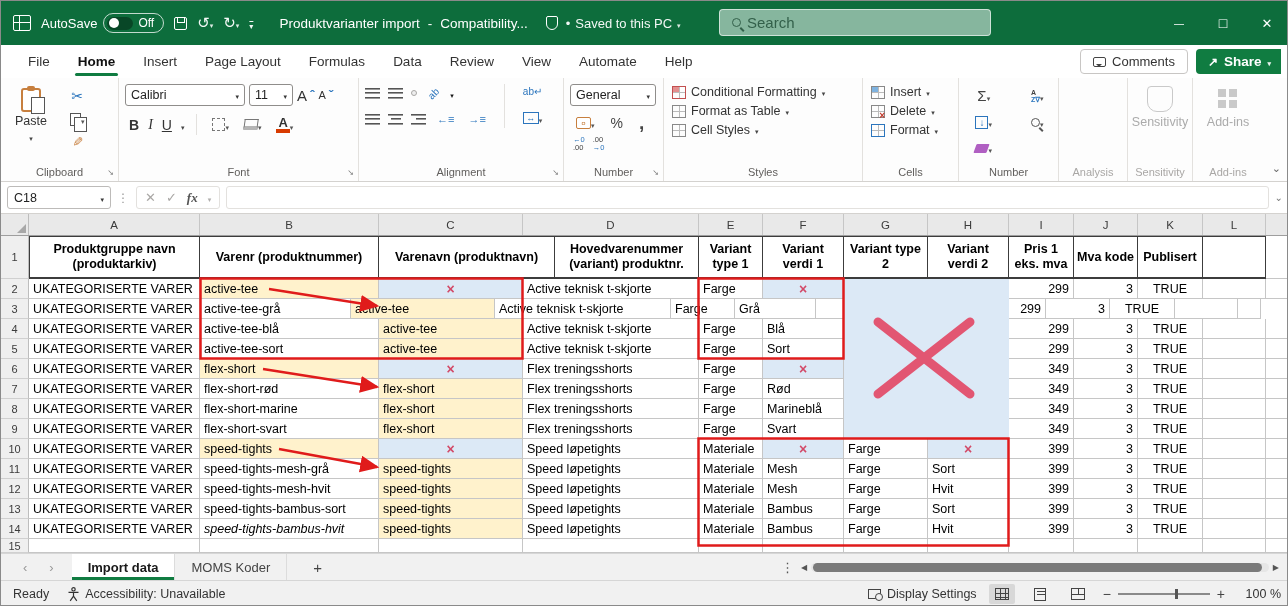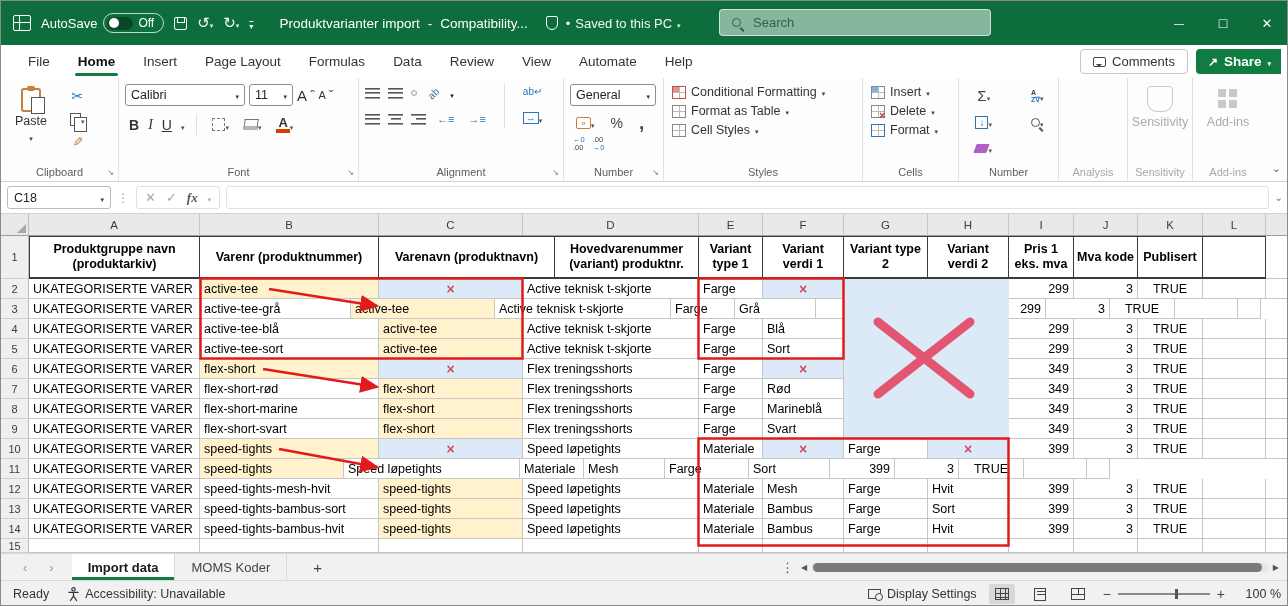--- a/index.html
+++ b/index.html
@@ -17,21 +17,21 @@
   .knob:before{content:"";position:absolute;left:1.5px;top:1.5px;width:10px;height:10px;border-radius:50%;background:#fff;}
   .tb-ico{font-size:15px;opacity:.95;cursor:default;}
   .save-icon{width:13px;height:13px;border:1.5px solid #fff;border-radius:2px;position:relative;}
   .save-icon:before{content:"";position:absolute;left:2px;top:0;width:6px;height:4px;border:1px solid #fff;border-top:none;}
   .chev:after{content:"▾";font-size:7px;opacity:.9;}
   .qat-custom{text-decoration:overline;}
   .qat-custom:after{content:"▾";font-size:8px;}
   .tb-title{display:flex;align-items:center;gap:8px;font-size:13.5px;margin-left:26px;white-space:nowrap;}
   .shield{width:12px;height:14px;border:1.4px solid #fff;border-radius:2px 2px 6px 6px;margin-left:10px;}
   .saved{display:flex;align-items:center;gap:5px;font-size:13px;opacity:.95;}
-  .searchbox{position:absolute;left:718px;top:8px;width:272px;height:27px;background:rgba(255,255,255,.5);border:1px solid rgba(255,255,255,.6);border-radius:4px;display:flex;align-items:center;gap:12px;padding-left:12px;color:#33604a;font-size:13px;text-align:center;}
+  .searchbox{position:absolute;left:718px;top:8px;width:272px;height:27px;background:rgba(255,255,255,.5);border:1px solid rgba(255,255,255,.6);border-radius:4px;display:flex;align-items:center;gap:6px;padding-left:12px;color:#33604a;font-size:15px;text-align:center;}
   .mag{width:9px;height:9px;border:1.6px solid #33604a;border-radius:50%;position:relative;flex:none;}
   .mag:after{content:"";position:absolute;left:8px;top:8px;width:5px;height:1.6px;background:#33604a;transform:rotate(45deg);transform-origin:0 0;}
   .winctrl{position:absolute;right:0;top:0;height:44px;display:flex;}
   .wc{width:44px;height:44px;display:flex;align-items:center;justify-content:center;font-size:13px;color:#fff;cursor:default;}
   .wc-min:after{content:"—";font-size:10px;}
   .wc-max:after{content:"□";font-size:14px;}
   .wc-close:after{content:"✕";font-size:13px;}
   
   .tabsrow{position:absolute;left:0;top:44px;width:1288px;height:33px;background:#fff;display:flex;align-items:center;padding-left:14px;gap:2px;}
   .rtab{padding:6px 13px;font-size:13.5px;color:#333;cursor:default;position:relative;white-space:nowrap;}
@@ -687,20 +687,21 @@
         </div>
         <div class="g-cell ar" style="width: 65px;">399</div>
         <div class="g-cell ar" style="width: 64px;">3</div>
         <div class="g-cell ac" style="width: 65px;">TRUE</div>
         <div class="g-cell" style="width: 63px;"></div>
         <div class="g-cell" style="width: 23px;"></div>
       </div>
       <div class="g-row">
         <div class="g-rownum">11</div>
         <div class="g-cell" style="width: 171px;">UKATEGORISERTE VARER</div>
+        <div class="g-cell" style="width: 179px;">speed-tights-mesh-grå</div>
         <div class="g-cell bg-y" style="width: 144px;">speed-tights</div>
         <div class="g-cell" style="width: 176px;">Speed løpetights</div>
         <div class="g-cell" style="width: 64px;">Materiale</div>
         <div class="g-cell" style="width: 81px;">Mesh</div>
         <div class="g-cell" style="width: 84px;">Farge</div>
         <div class="g-cell" style="width: 81px;">Sort</div>
         <div class="g-cell ar" style="width: 65px;">399</div>
         <div class="g-cell ar" style="width: 64px;">3</div>
         <div class="g-cell ac" style="width: 65px;">TRUE</div>
         <div class="g-cell" style="width: 63px;"></div>
@@ -734,21 +735,21 @@
         <div class="g-cell" style="width: 81px;">Sort</div>
         <div class="g-cell ar" style="width: 65px;">399</div>
         <div class="g-cell ar" style="width: 64px;">3</div>
         <div class="g-cell ac" style="width: 65px;">TRUE</div>
         <div class="g-cell" style="width: 63px;"></div>
         <div class="g-cell" style="width: 23px;"></div>
       </div>
       <div class="g-row">
         <div class="g-rownum">14</div>
         <div class="g-cell" style="width: 171px;">UKATEGORISERTE VARER</div>
-        <div class="g-cell" style="width: 179px;">speed-tights-bambus-hvit</div>
+        <div class="g-cell" style="width: 179px; font-style: italic;">speed-tights-bambus-hvit</div>
         <div class="g-cell bg-y" style="width: 144px;">speed-tights</div>
         <div class="g-cell" style="width: 176px;">Speed løpetights</div>
         <div class="g-cell" style="width: 64px;">Materiale</div>
         <div class="g-cell" style="width: 81px;">Bambus</div>
         <div class="g-cell" style="width: 84px;">Farge</div>
         <div class="g-cell" style="width: 81px;">Hvit</div>
         <div class="g-cell ar" style="width: 65px;">399</div>
         <div class="g-cell ar" style="width: 64px;">3</div>
         <div class="g-cell ac" style="width: 65px;">TRUE</div>
         <div class="g-cell" style="width: 63px;"></div>

